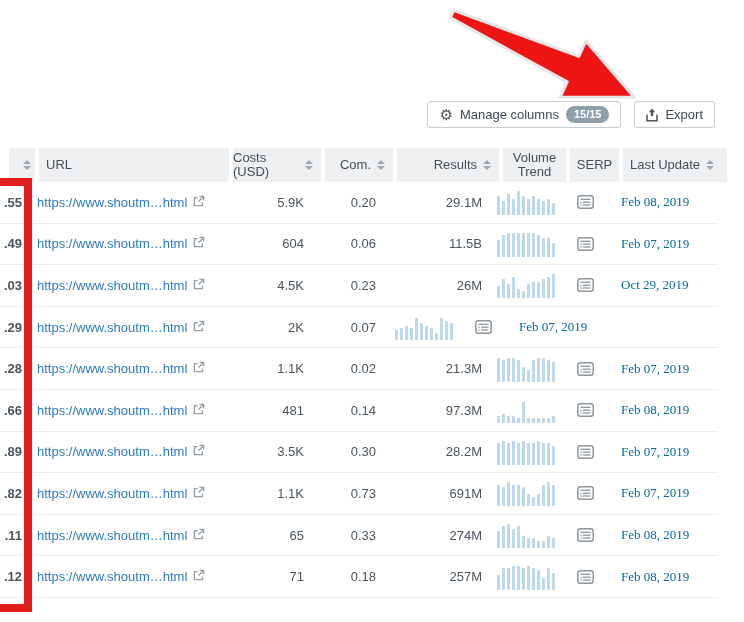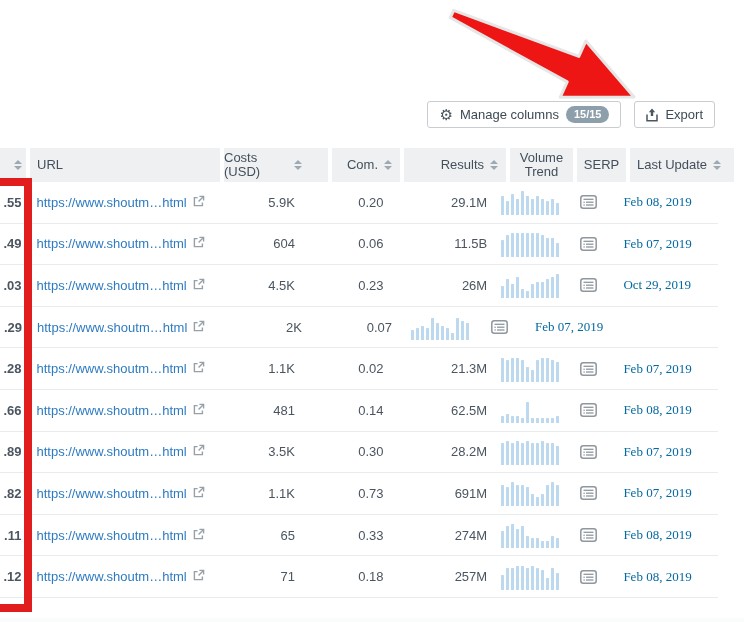--- a/index.html
+++ b/index.html
@@ -17,29 +17,29 @@
     background:#fff; border:1px solid #c8cdd2; border-radius:3px;
     color:#3e4a54; font-size:13px; cursor:pointer; white-space:nowrap;
   }
   .gear { font-size:15px; line-height:1; color:#4a5660; }
   .badge {
     background:#8d9faa; color:#fff; font-size:11px; font-weight:bold;
     border-radius:9px; padding:2px 8px; line-height:1.2;
   }
 
   
-  .thead { position:absolute; top:148px; left:0; height:34px; display:flex; }
+  .thead { position:absolute; top:148px; left:9px; height:34px; display:flex; }
   .thead .cell {
     background:#eef0f2; height:34px; display:flex; align-items:center;
     color:#434f5a; font-size:13px; line-height:1.1;
   }
   .gap { width:4px; height:34px; background:#fff; flex:none; }
   .c0 { width:26px; justify-content:flex-end; padding-right:4px;font-weight:bold; }
   .c1 { width:190px; padding-left:7px; }
-  .c2 { width:104px;  justify-content:flex-end; padding-right:26px; }
+  .c2 { width:88px;  justify-content:flex-end; padding-right:8px; }
   .c3 { width:68px;  justify-content:flex-end; padding-right:8px; }
   .c4 { width:102px; justify-content:flex-end; padding-right:8px; }
   .c5 { width:63px;  justify-content:center; text-align:center; }
   .c6 { width:49px;  justify-content:center; }
   .c7 { width:104px; padding-left:7px; }
 
   .sort { display:inline-flex; flex-direction:column; gap:2px; margin-left:6px; }
   .sort i { display:block; width:0; height:0; border-left:4px solid transparent; border-right:4px solid transparent; }
   .sort .up   { border-bottom:4px solid #9fa9b1; }
   .sort .down { border-top:4px solid #9fa9b1; }
@@ -432,21 +432,21 @@
               <path d="M10.2 1.8 L5.6 6.4" fill="none" stroke="#97a0a7" stroke-width="1.4"></path>
             </svg>
           </span>
         </a>
       </div>
       <div class="gap" style="background:transparent"></div>
       <div class="cell c2 num">481</div>
       <div class="gap" style="background:transparent"></div>
       <div class="cell c3 num">0.14</div>
       <div class="gap" style="background:transparent"></div>
-      <div class="cell c4 num">62.5M</div>
+      <div class="cell c4 num">97.3M</div>
       <div class="gap" style="background:transparent"></div>
       <div class="cell c5">
         <span class="trend">
             <i style="height: 7.2px; background: rgb(189, 217, 240);"></i>
             <i style="height: 9.6px; background: rgb(189, 217, 240);"></i>
             <i style="height: 7.2px; background: rgb(189, 217, 240);"></i>
             <i style="height: 7.2px; background: rgb(189, 217, 240);"></i>
             <i style="height: 4.8px; background: rgb(189, 217, 240);"></i>
             <i style="height: 21.6px; background: rgb(189, 217, 240);"></i>
             <i style="height: 4.8px; background: rgb(189, 217, 240);"></i>

